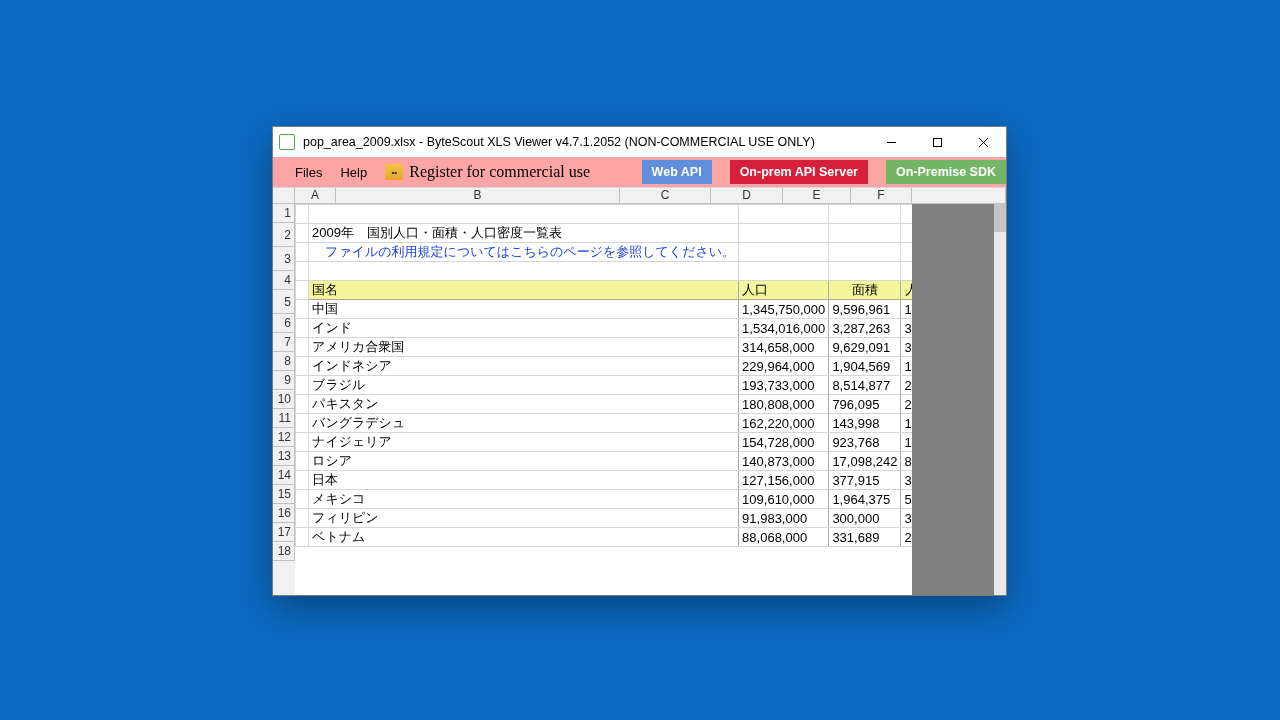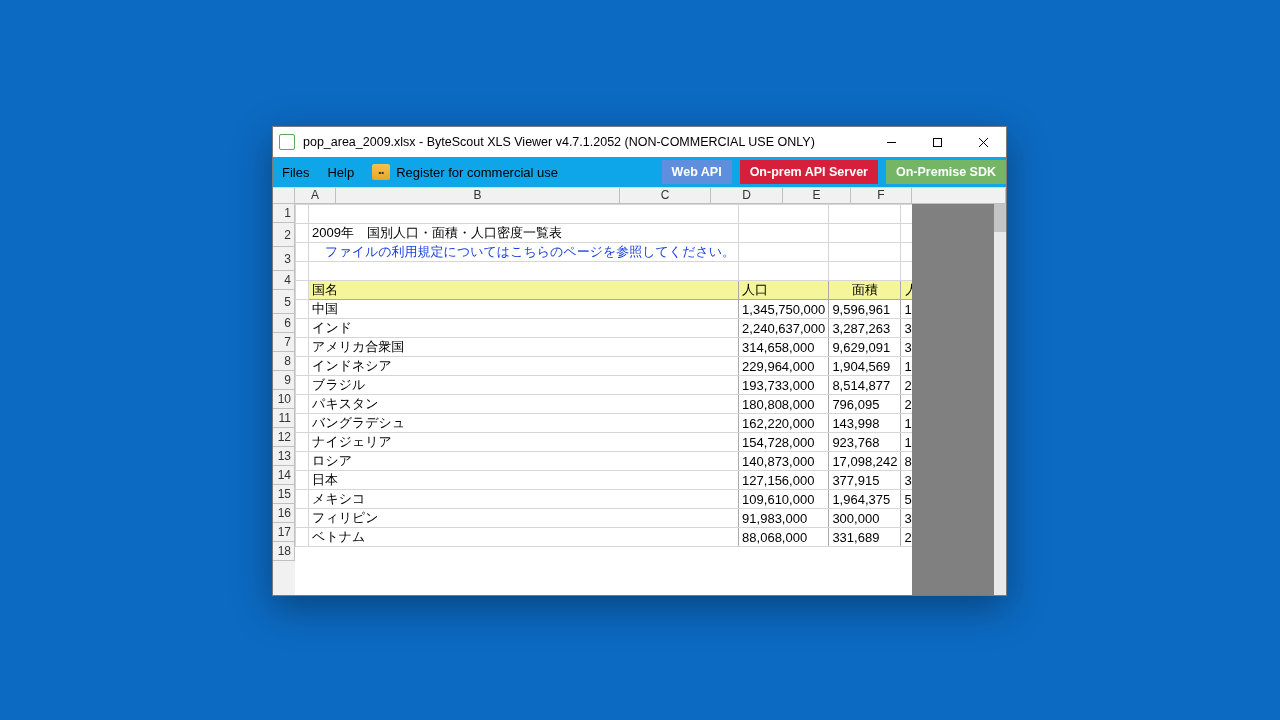--- a/index.html
+++ b/index.html
@@ -36,36 +36,36 @@
   .winbtns { display: flex; height: 100%; }
   .winbtn {
     width: 46px; display: flex; align-items: center; justify-content: center;
     font-family: "Segoe UI Symbol", sans-serif; font-size: 12px;
   }
   .winbtn svg { display:block; }
   
   .toolbar {
     height: 30px;
     display: flex; align-items: center;
-    padding-left: 9px;
-    background: #0ea5e9;
+    padding-left: 22px;
+    background: #fca5a5;
   }
   .menuitem { margin-right: 18px; font-size: 13px; }
   .reg-icon {
     width: 18px; height: 16px;
     background: linear-gradient(#f6c34a,#e6a62a);
     border-radius: 2px; margin-right: 6px;
     display:flex;align-items:center;justify-content:center;
     color:#2b2b2b;font-size:8px;font-weight:bold;
   }
-  .reg-label { font-size: 13px; }
+  .reg-label { font-size: 16px; font-family: Liberation Serif, serif; }
   .spacer { flex: 1; }
   .pillbtn {
     color: #fff; font-size: 12.5px; font-weight: 600;
-    padding: 5px 10px; margin-left: 8px;
+    padding: 5px 10px; margin-left: 18px;
   }
   .p-blue  { background: #5f8fdc; }
   .p-red   { background: #d61f3a; }
   .p-green { background: #74b566; }
   .toolbar-border { height:1px; background:#d7d7d7; }
   
   .sheet {
     flex: 1; position: relative; overflow: hidden;
     background: #fff;
     font-size: 13px;
@@ -293,21 +293,21 @@
               <td class="colB">中国</td>
               <td class="colC">1,345,750,000</td>
               <td class="colD">9,596,961</td>
               <td class="colE">140</td>
               <td></td>
               <td></td>
             </tr>
             <tr class="dataRow">
               <td></td>
               <td class="colB">インド</td>
-              <td class="colC">2,240,637,000</td>
+              <td class="colC">1,534,016,000</td>
               <td class="colD">3,287,263</td>
               <td class="colE">364</td>
               <td></td>
               <td></td>
             </tr>
             <tr class="dataRow">
               <td></td>
               <td class="colB">アメリカ合衆国</td>
               <td class="colC">314,658,000</td>
               <td class="colD">9,629,091</td>

